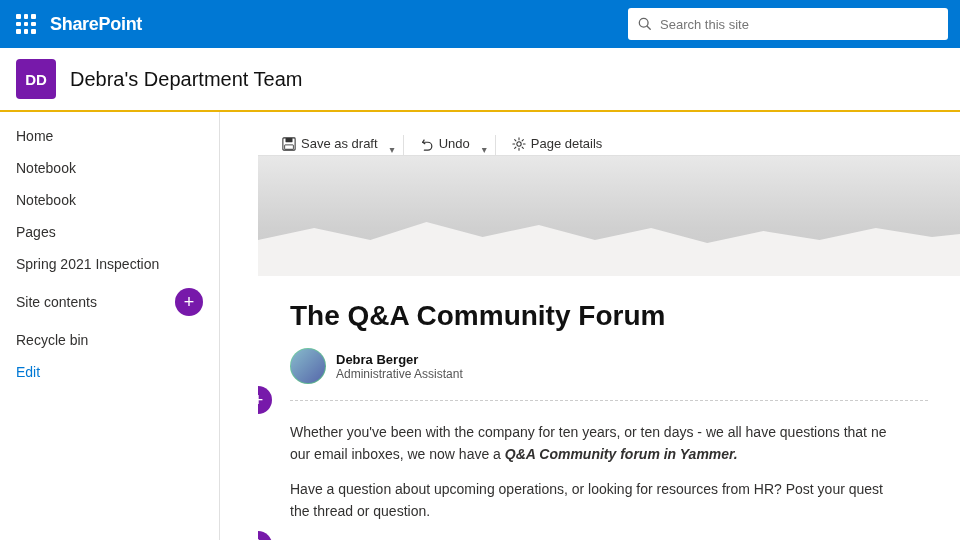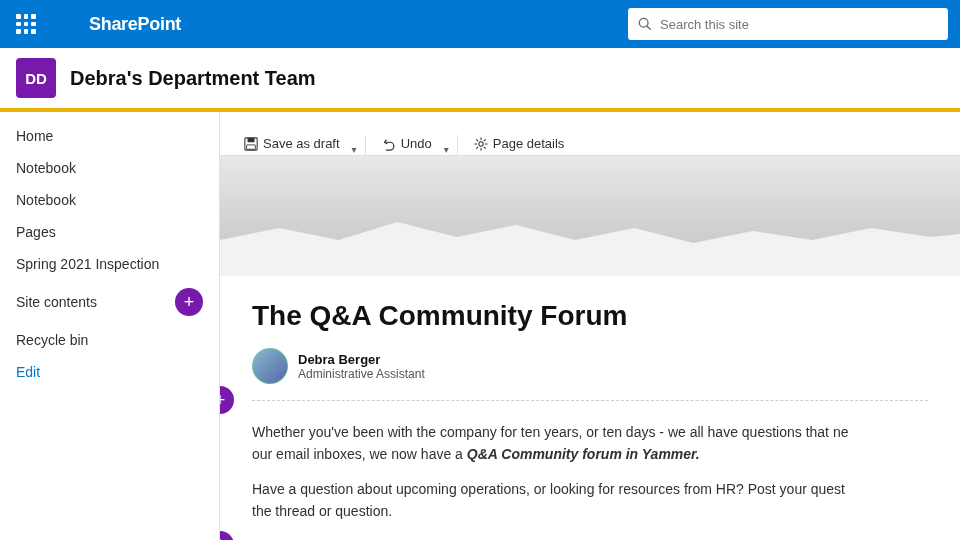--- a/index.html
+++ b/index.html
@@ -21,21 +21,20 @@
     }
     .top-bar-waffle span {
       background: #fff;
       border-radius: 1px;
     }
     .top-bar-logo {
       color: #fff;
       font-size: 18px;
       font-weight: 600;
       letter-spacing: -0.3px;
-      margin-left: 39px;
     }
     .top-bar-search {
       margin-left: auto;
       width: 320px;
       background: #fff;
       border-radius: 3px;
       height: 32px;
       display: flex;
       align-items: center;
       padding: 0 10px;
@@ -48,42 +47,43 @@
     }
     .search-icon-svg { color: #666; flex-shrink: 0; }
 
     
     .site-header {
       background: #fff;
       height: 64px;
       display: flex;
       align-items: center;
       padding: 0 16px;
-      border-bottom: 4px solid #eab308;
+      border-bottom: 2px solid #eab308;
       gap: 14px;
     }
     .site-avatar {
       width: 40px; height: 40px;
       background: #7719aa;
       border-radius: 4px;
       color: #fff;
       font-size: 15px;
       font-weight: 700;
       display: flex; align-items: center; justify-content: center;
     }
     .site-title {
       font-size: 20px;
-      font-weight: 700;
+      font-weight: 400;
       color: #111;
     }
 
     
     .main-layout {
       display: flex;
       height: calc(540px - 48px - 64px);
+      gap: 38px;
     }
 
     
     .sidebar {
       width: 220px;
       min-width: 220px;
       background: #fff;
       border-right: 1px solid #e0e0e0;
       padding: 8px 0;
       overflow-y: auto;

